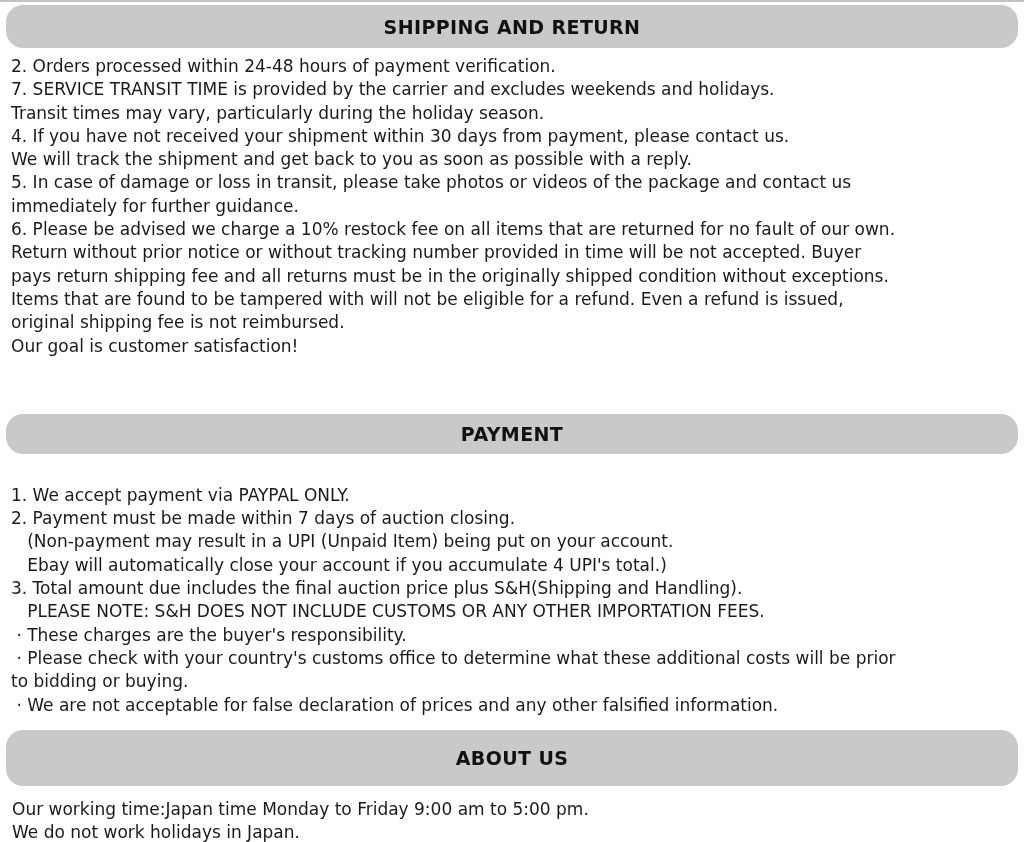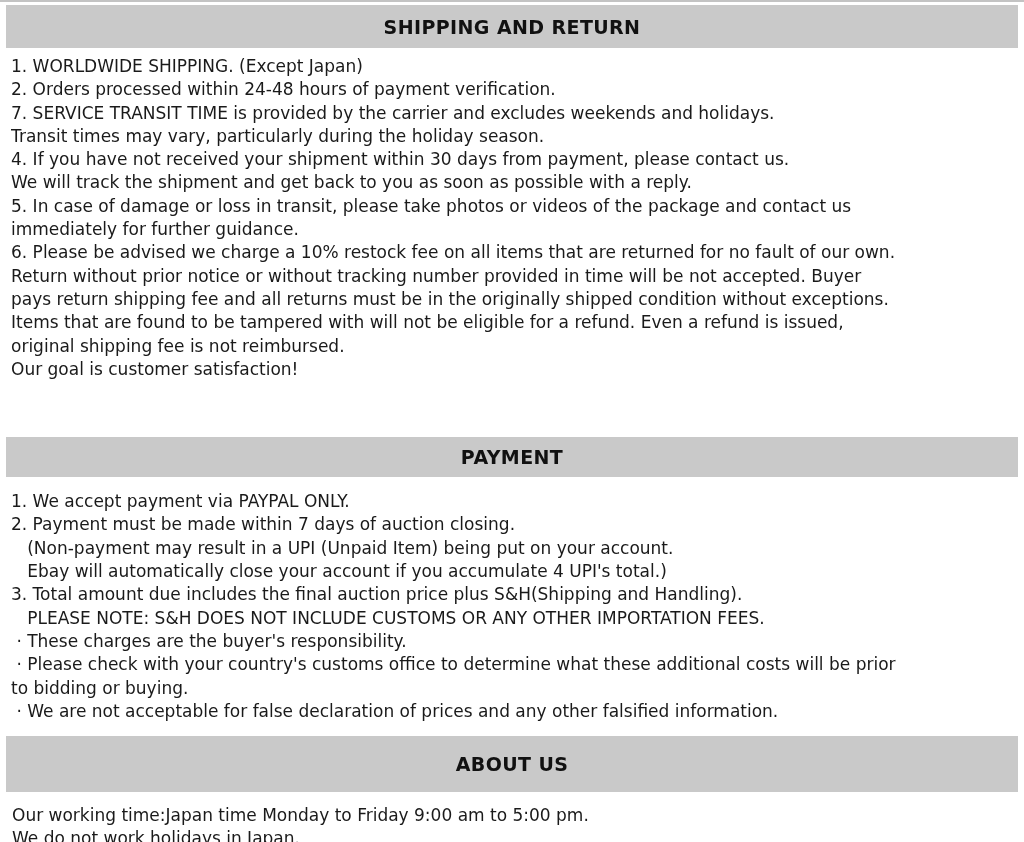--- a/index.html
+++ b/index.html
@@ -19,32 +19,33 @@
   .section-bar {
     background: #c9c9c9;
     margin: 0 6px;
     display: flex;
     align-items: center;
     justify-content: center;
     font-weight: bold;
     font-size: 19px;
     letter-spacing: 0.4px;
     color: #111111;
+    border-radius: 17px;
   }
   .bar-1 { height: 43px; }
   .bar-2 { height: 40px; margin-top: 36px; }
   .bar-3 { height: 56px; }
   .section-content {
     font-size: 17px;
     line-height: 23.3px;
     padding-left: 11px;
     padding-right: 6px;
   }
   .content-1 { padding-top: 7px;  padding-bottom: 20px; }
-  .content-2 { padding-top: 13px; padding-bottom: 13px; }
+  .content-2 { padding-top: 30px; padding-bottom: 13px; }
   .content-3 { padding-top: 12px; padding-bottom: 10px; padding-left: 12px; }
   .text-line {
     white-space: pre;
     overflow: hidden;
   }
   .bottom-accent-line {
     height: 2px;
     background: #3b3e92;
   }
   .bottom-strip {
@@ -54,21 +55,20 @@
 </style>
 </head>
 <body>
 
 <div class="top-strip"></div>
 
 <div class="section-bar bar-1">
   <span>SHIPPING AND RETURN</span>
 </div>
 <div class="section-content content-1">
-  <div class="text-line">1. WORLDWIDE SHIPPING. (Except Japan)</div>
   <div class="text-line">2. Orders processed within 24-48 hours of payment verification.</div>
   <div class="text-line">7. SERVICE TRANSIT TIME is provided by the carrier and excludes weekends and holidays.</div>
   <div class="text-line">Transit times may vary, particularly during the holiday season.</div>
   <div class="text-line">4. If you have not received your shipment within 30 days from payment, please contact us.</div>
   <div class="text-line">We will track the shipment and get back to you as soon as possible with a reply.</div>
   <div class="text-line">5. In case of damage or loss in transit, please take photos or videos of the package and contact us</div>
   <div class="text-line">immediately for further guidance.</div>
   <div class="text-line">6. Please be advised we charge a 10% restock fee on all items that are returned for no fault of our own.</div>
   <div class="text-line">Return without prior notice or without tracking number provided in time will be not accepted. Buyer</div>
   <div class="text-line">pays return shipping fee and all returns must be in the originally shipped condition without exceptions.</div>

